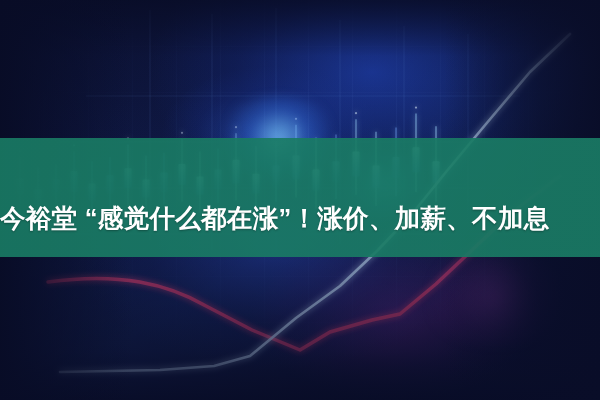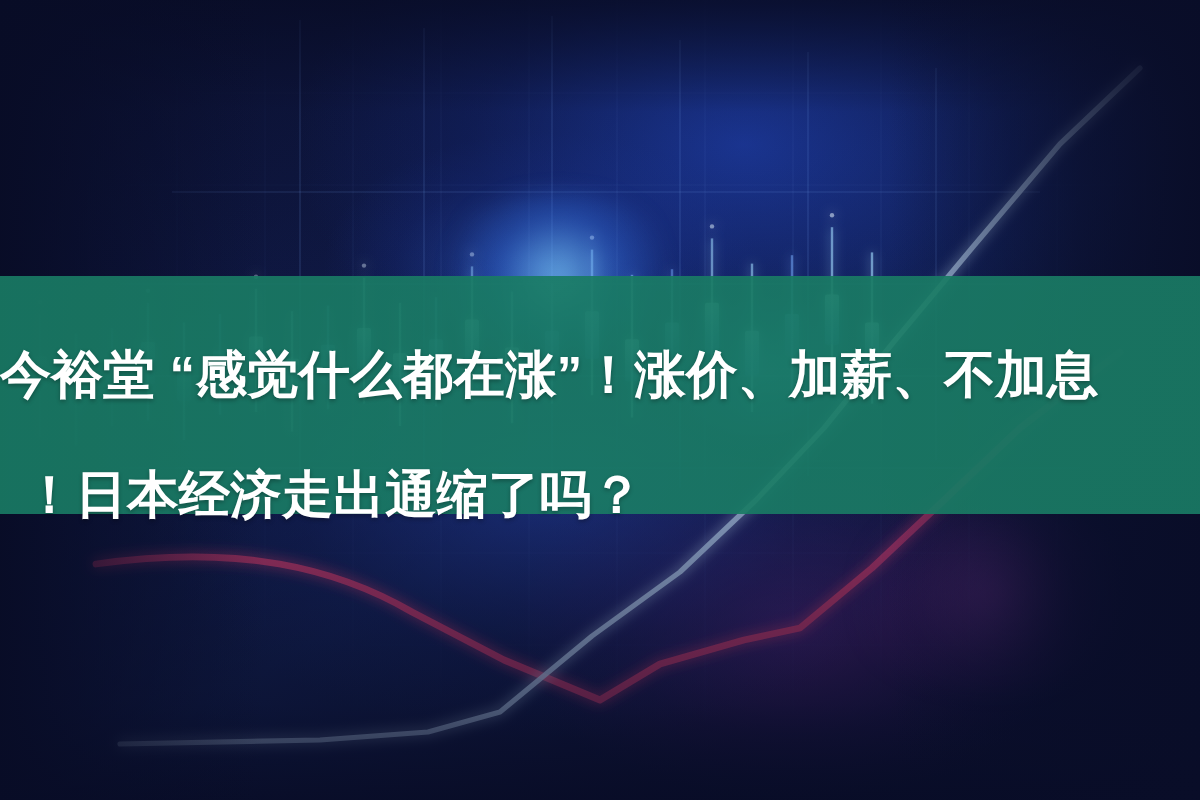--- a/index.html
+++ b/index.html
@@ -231,17 +231,16 @@
   <div class="glow-core b"></div>
   <div class="glow-core c"></div>
 
   <div class="bg-grid"></div>
   <div class="bg-vignette"></div>
 
   <div class="banner">
     <div class="banner-tint"></div>
     <div class="banner-text">
       <span class="banner-line l1">今裕堂 “感觉什么都在涨”！涨价、加薪、不加息</span>
-      <span class="banner-line l2">！日本经济走出通缩了吗？</span>
     </div>
   </div>
 
 </div>
 
 </body></html>

